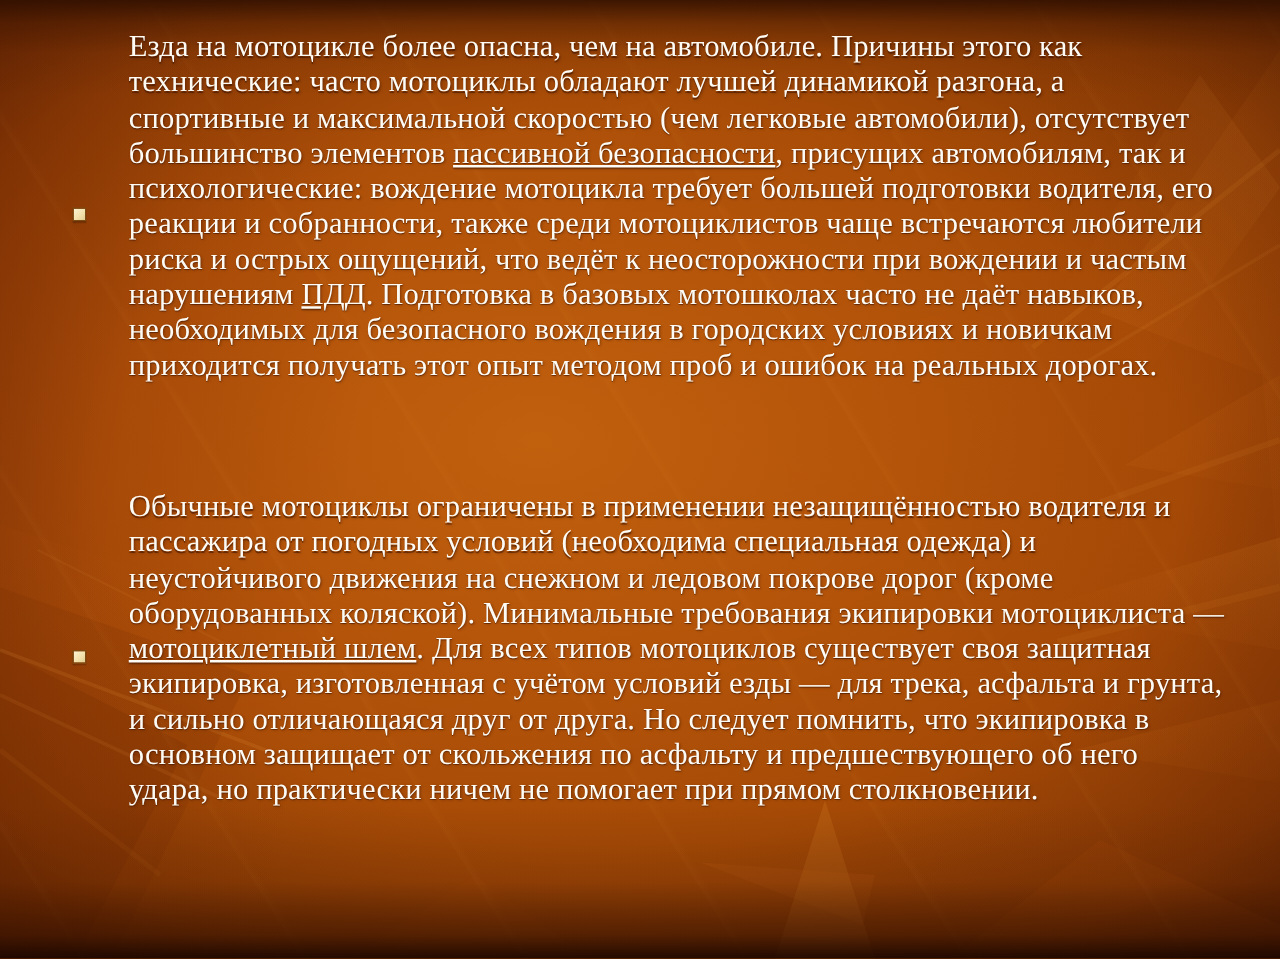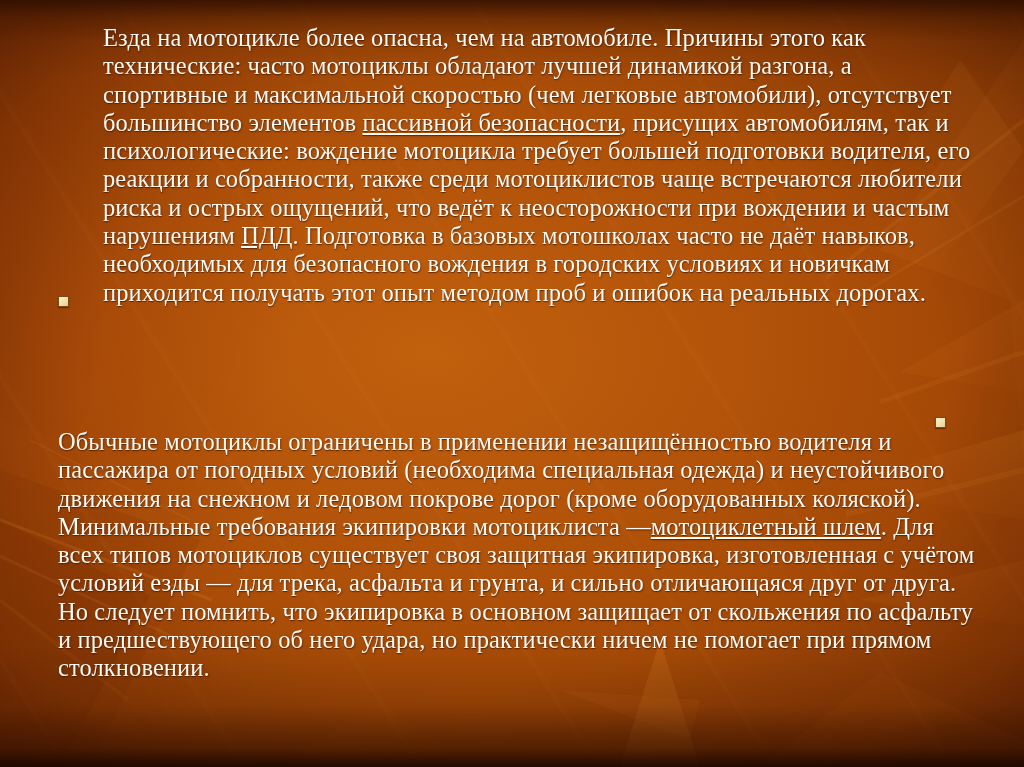--- a/index.html
+++ b/index.html
@@ -86,24 +86,24 @@
     top: 0;
     width: 1024px;
     height: 767px;
   }
 
   .bullet-row {
     position: absolute;
     left: 58px;
     right: 44px;
     display: flex;
-    align-items: flex-end;
+    align-items: center;
   }
   .bullet-row.b1 { top: 24px; }
-  .bullet-row.b2 { top: 404px; flex-direction: column; }
+  .bullet-row.b2 { top: 392px; }
 
   .marker {
     flex: 0 0 auto;
     width: 11px;
     height: 11px;
     margin-top: 13px;
     margin-right: 34px;
     background: linear-gradient(135deg, #fdf4d4 0%, #f3e2ad 55%, #e2cd92 100%);
     border: 1px solid #7d4a12;
     box-sizing: border-box;

